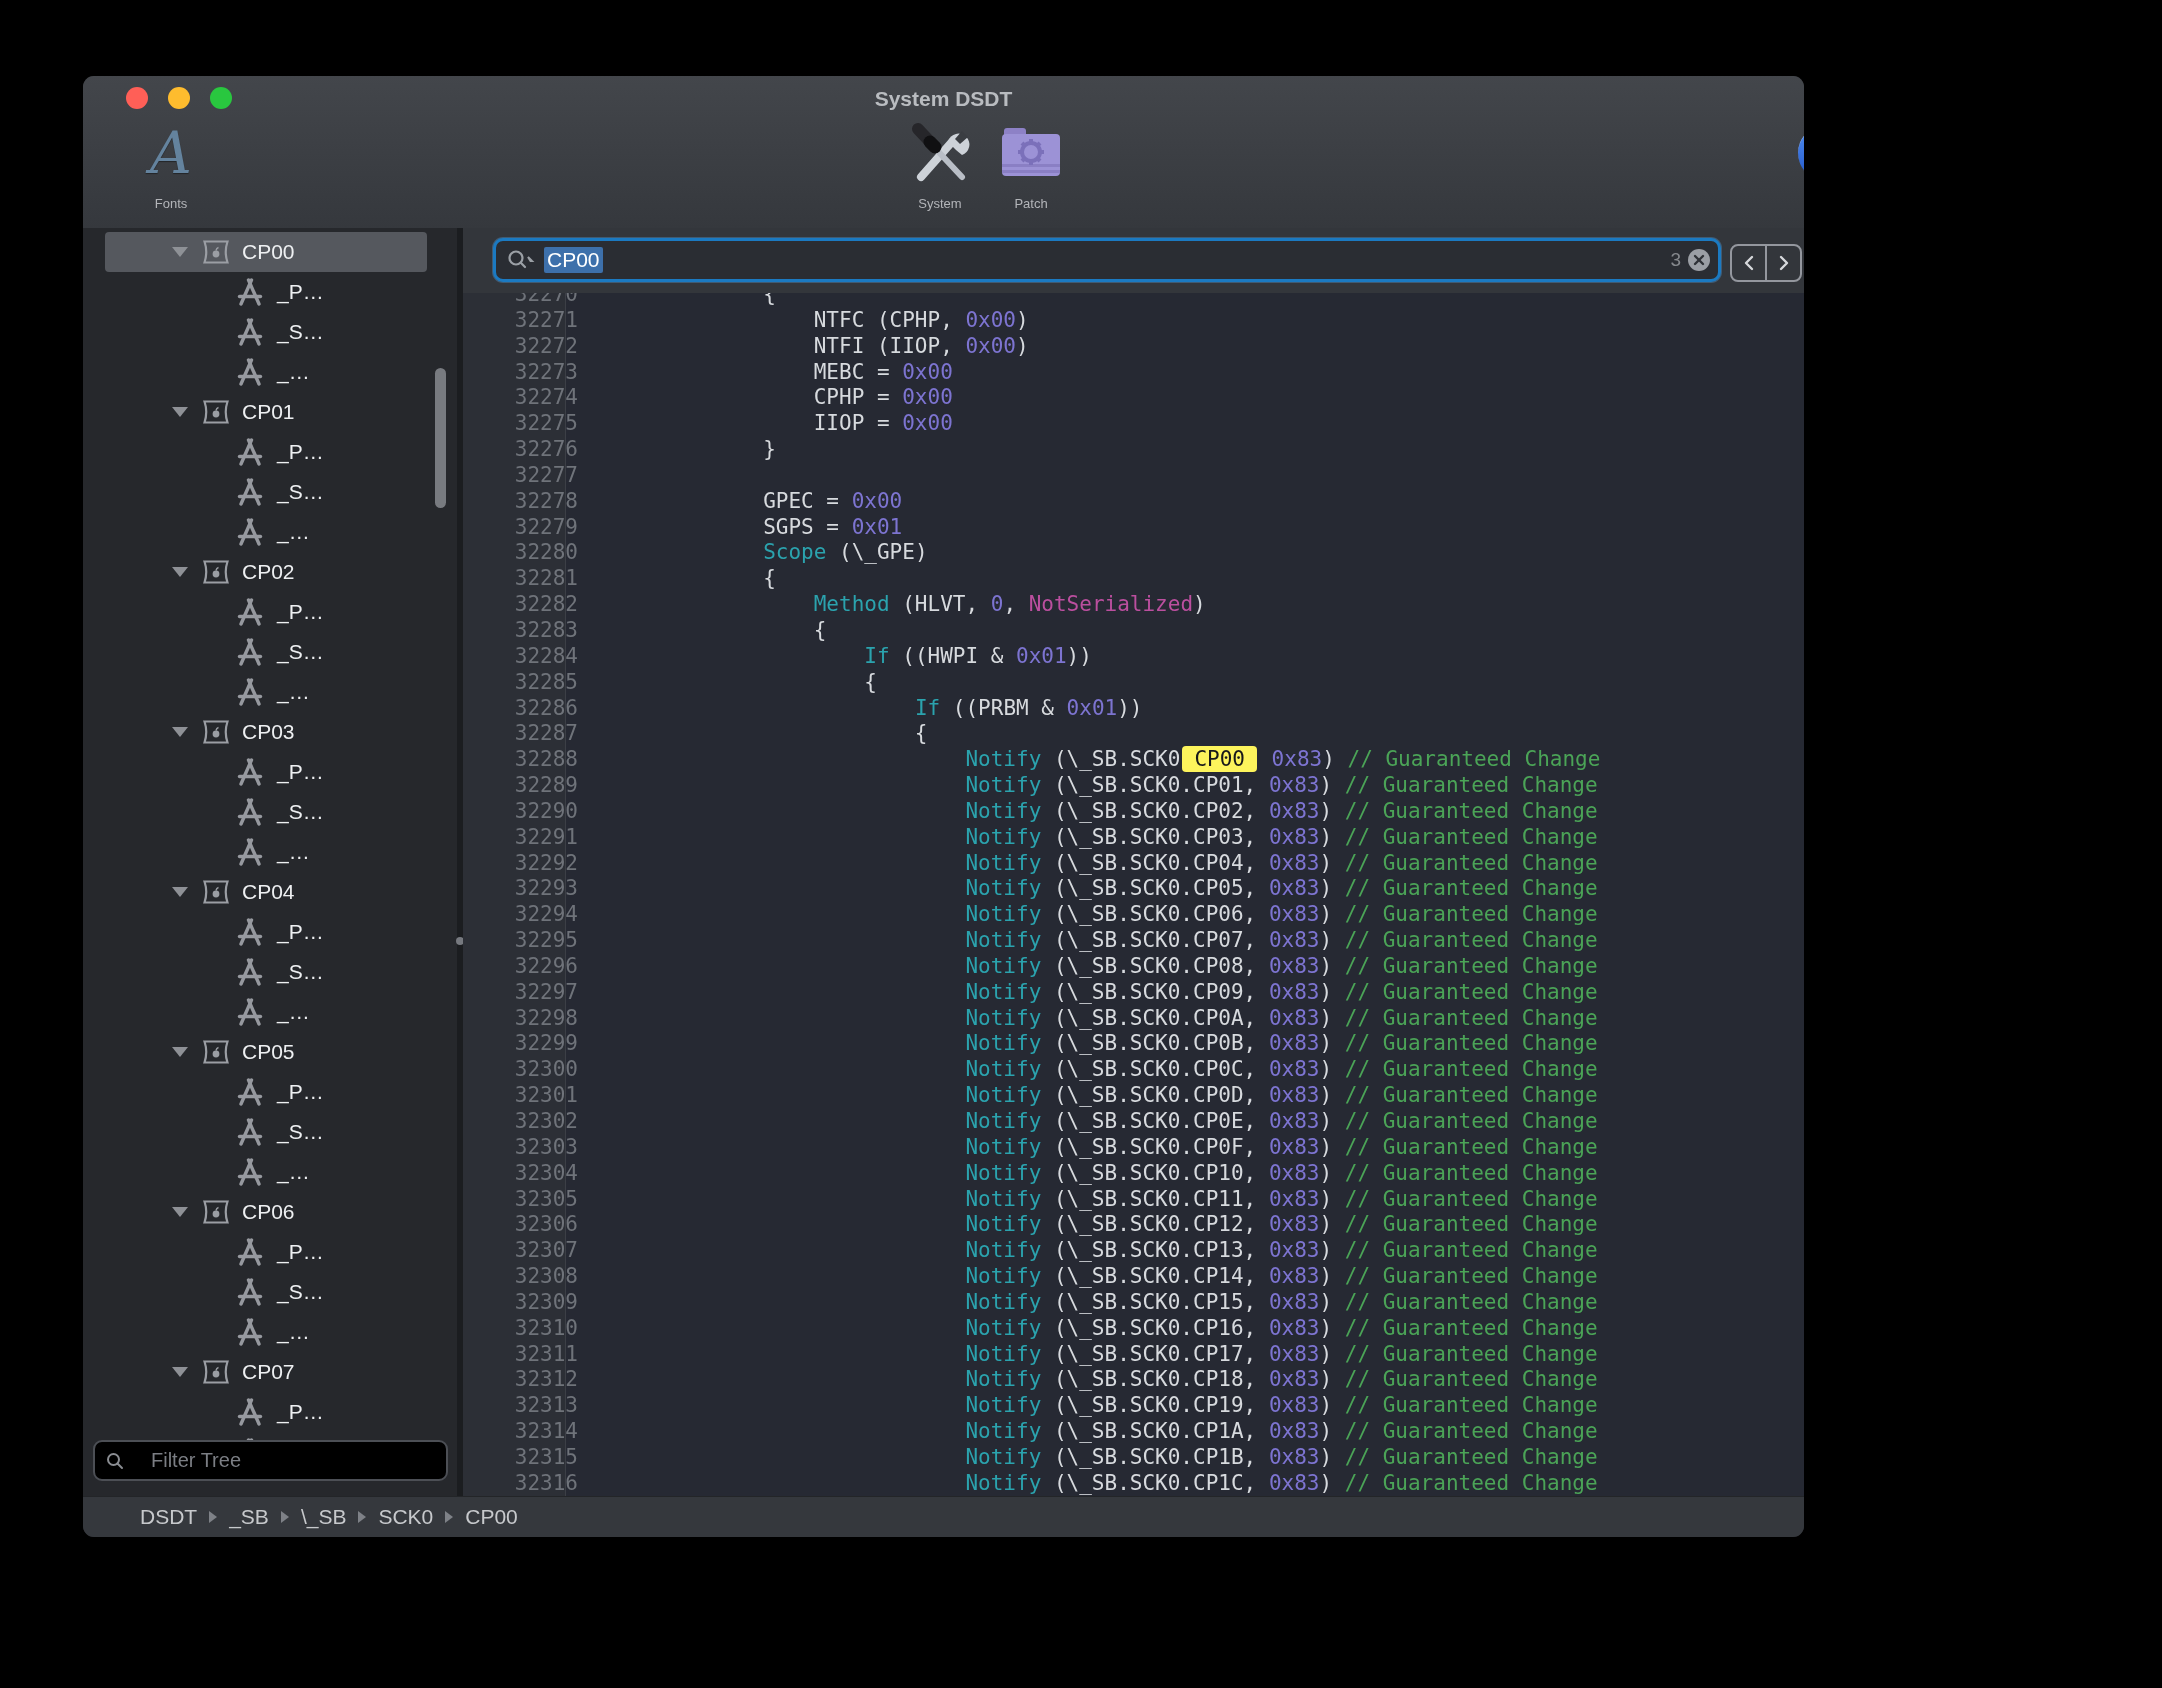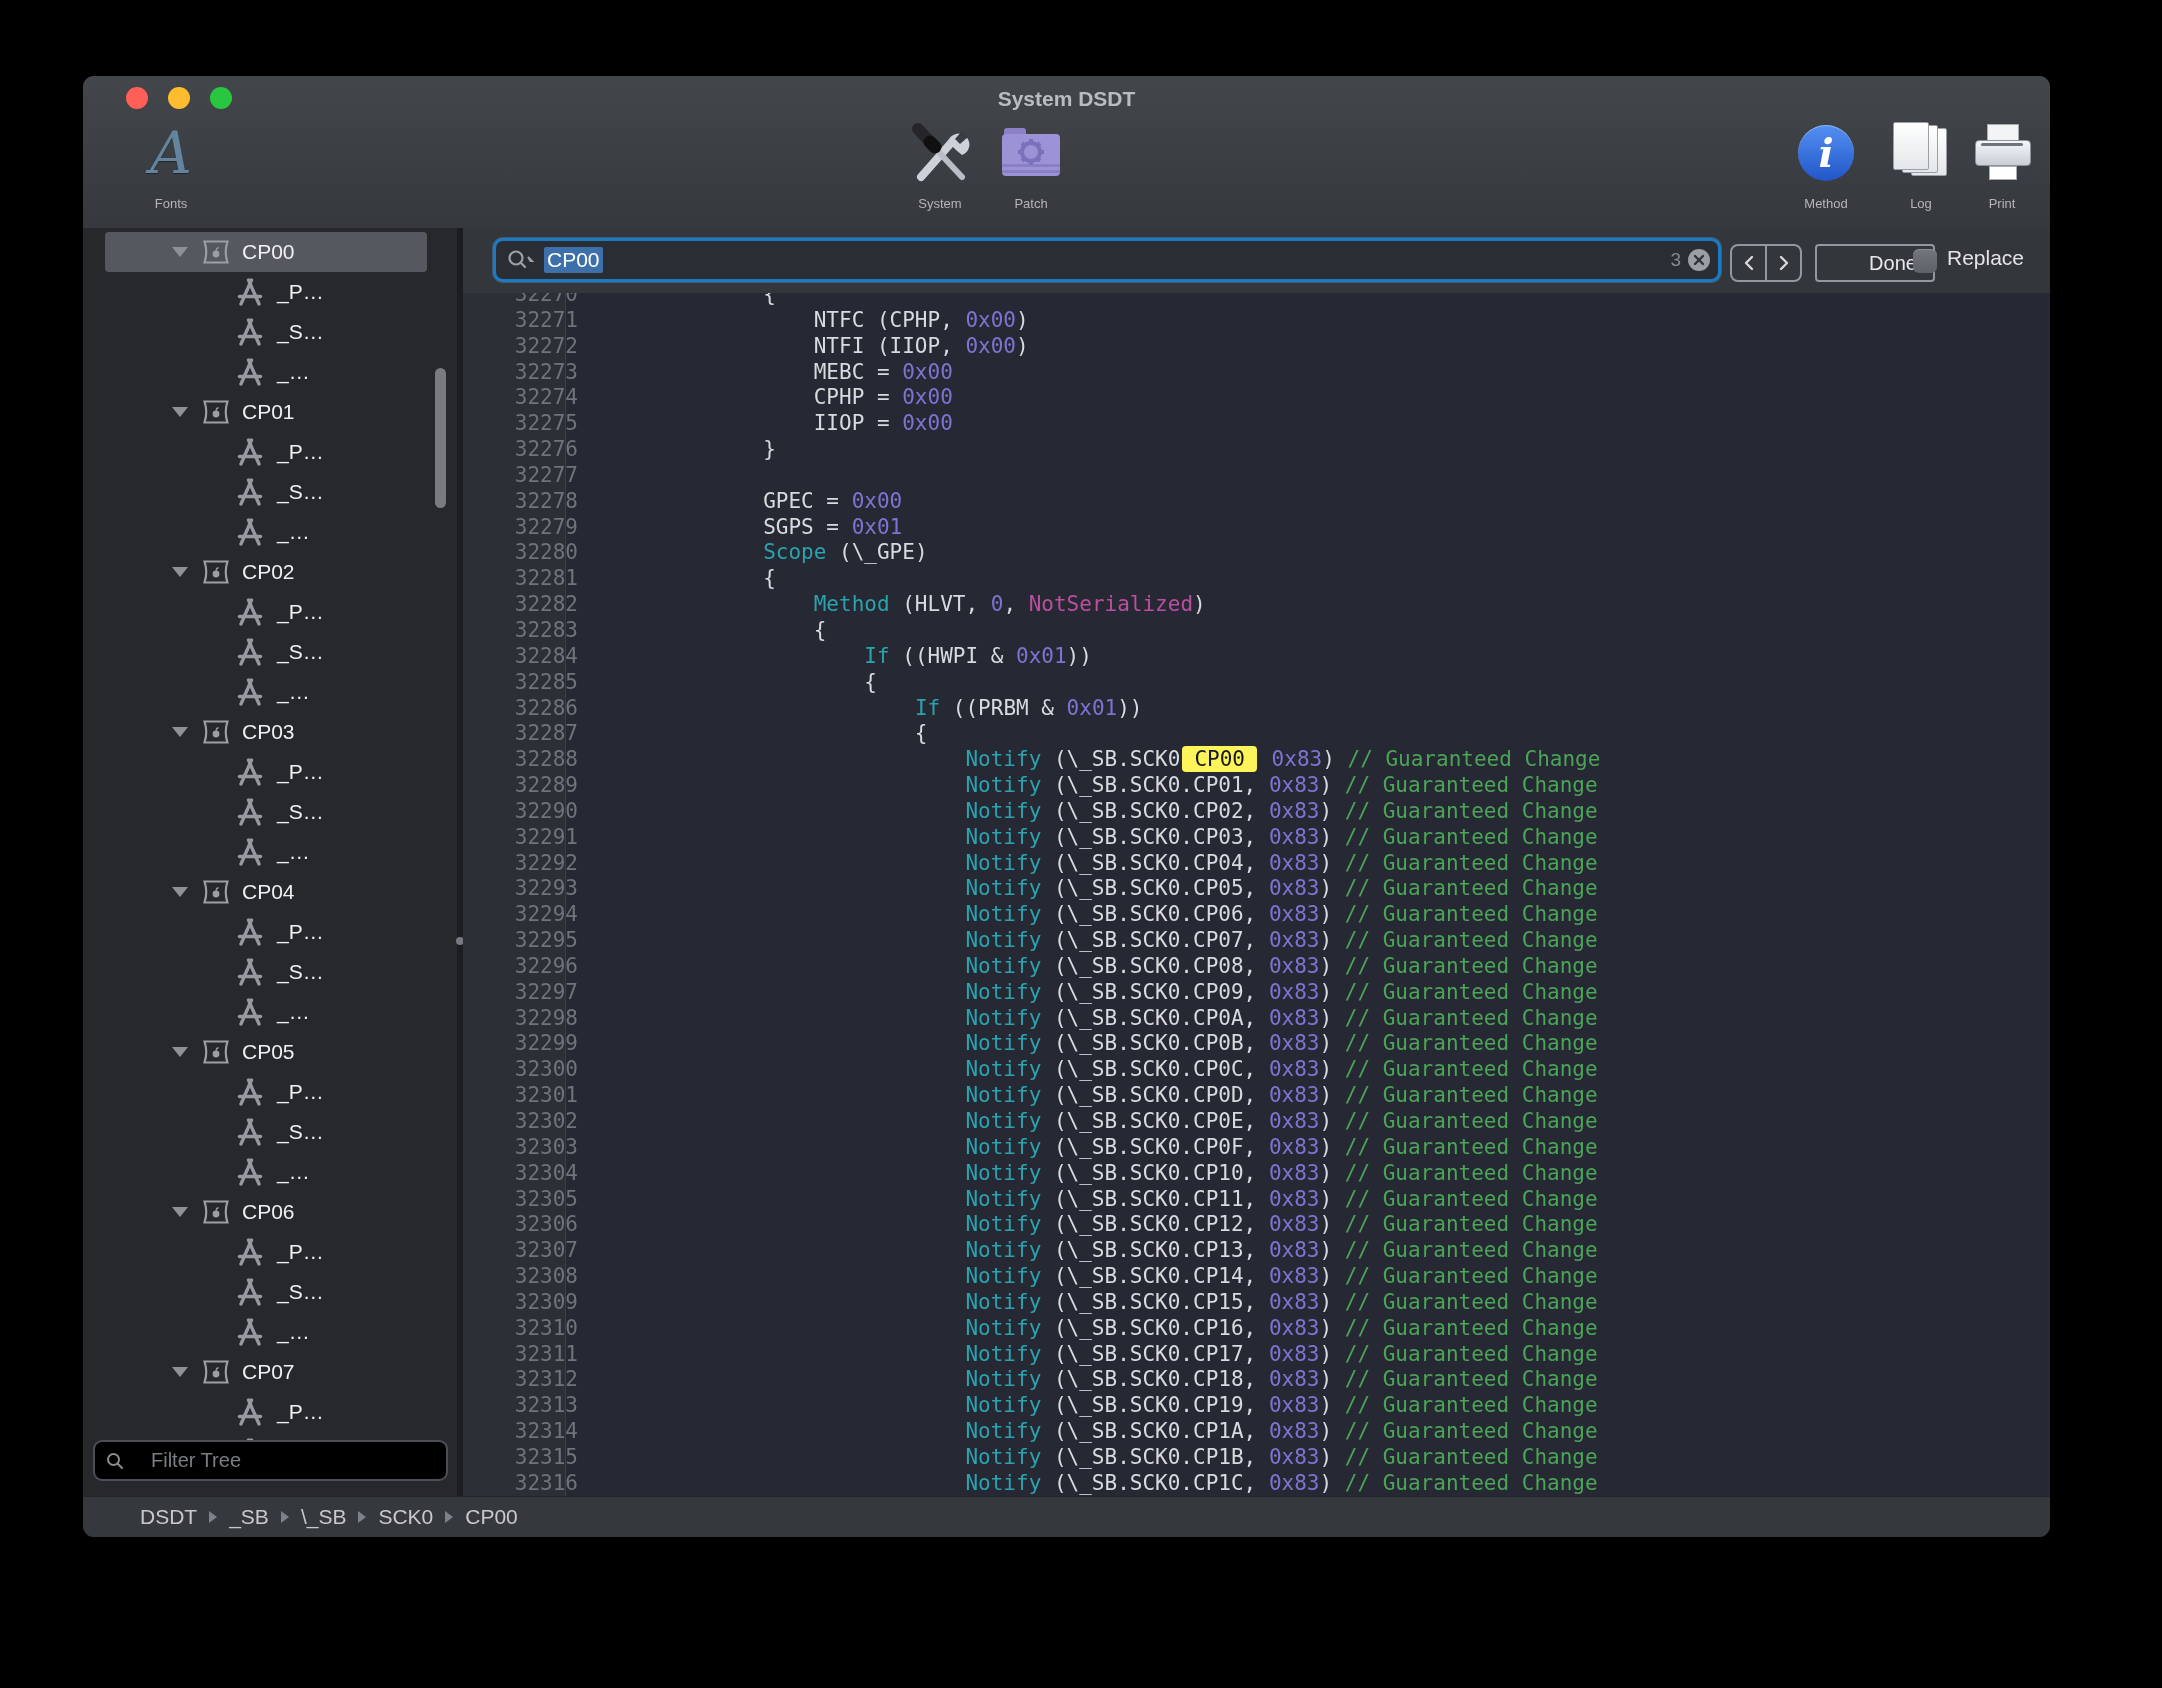--- a/index.html
+++ b/index.html
@@ -1,18 +1,18 @@
 <!DOCTYPE html>
 <html><head>
 <meta charset="utf-8">
 <style>
   html,body{margin:0;padding:0;background:#000;}
   body{width:2162px;height:1688px;position:relative;overflow:hidden;
        font-family:"Liberation Sans",sans-serif;-webkit-font-smoothing:antialiased;}
-  .window{position:absolute;left:83px;top:76px;width:1967px;height:1461px;
+  .window{position:absolute;left:83px;top:76px;width:1721px;height:1461px;
           border-radius:11px;overflow:hidden;background:#26282c;
           box-shadow:0 30px 70px rgba(0,0,0,.75);}
   
   .header{position:absolute;left:0;top:0;width:100%;height:152px;
           background:linear-gradient(#43464b,#35383d);border-bottom:1px solid #1d1f22;}
   .tl{position:absolute;top:11px;width:22px;height:22px;border-radius:50%;}
   .tl.red{left:43px;background:#ff5f57;}
   .tl.yellow{left:85px;background:#febc2e;}
   .tl.green{left:127px;background:#29c73f;}
   .win-title{position:absolute;left:0;right:0;top:11px;text-align:center;

